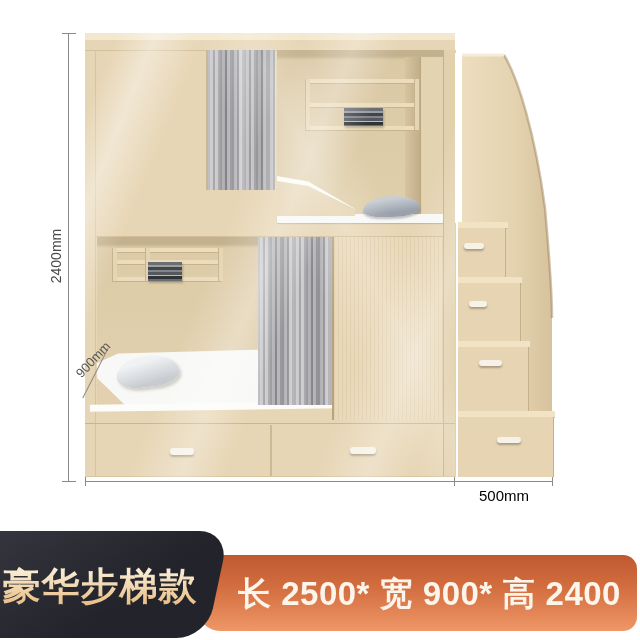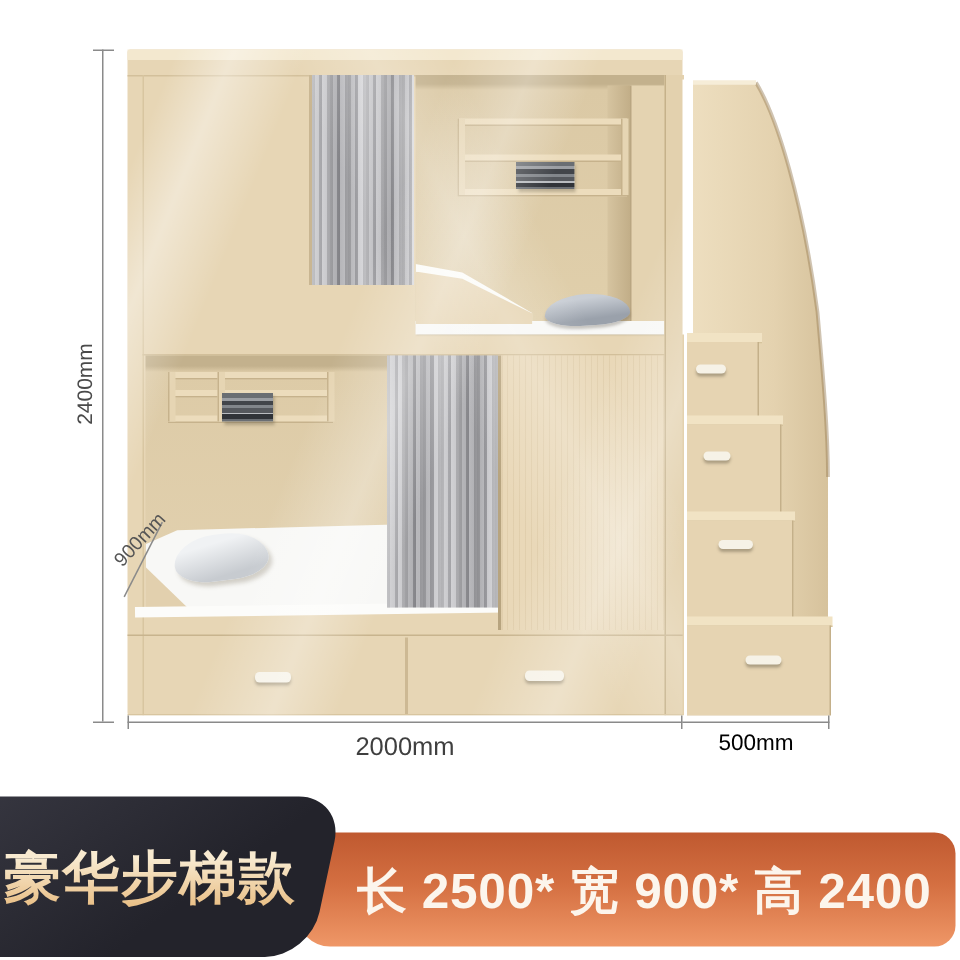--- a/index.html
+++ b/index.html
@@ -187,21 +187,20 @@
   <div class="abs dim v-tick-top"></div>
   <div class="abs dim v-tick-bottom"></div>
   <div class="abs dim-label lab-2400">2400mm</div>
 
   <div class="abs dim line-900"></div>
   <div class="abs dim-label lab-900">900mm</div>
 
   <div class="abs dim h-line1"></div>
   <div class="abs dim tick-v" style="left:85px;"></div>
   <div class="abs dim tick-v" style="left:454px;"></div>
-  <div class="abs dim-label lab-2000">2000mm</div>
 
   <div class="abs dim h-line2"></div>
   <div class="abs dim tick-v" style="left:552px;"></div>
   <div class="abs dim-label lab-500">500mm</div>
 
   <div class="abs spec-bar">
     <div class="spec-label">长 2500* 宽 900* 高 2400</div>
   </div>
   <div class="abs badge"></div>
   <div class="abs badge-label">豪华步梯款</div>

